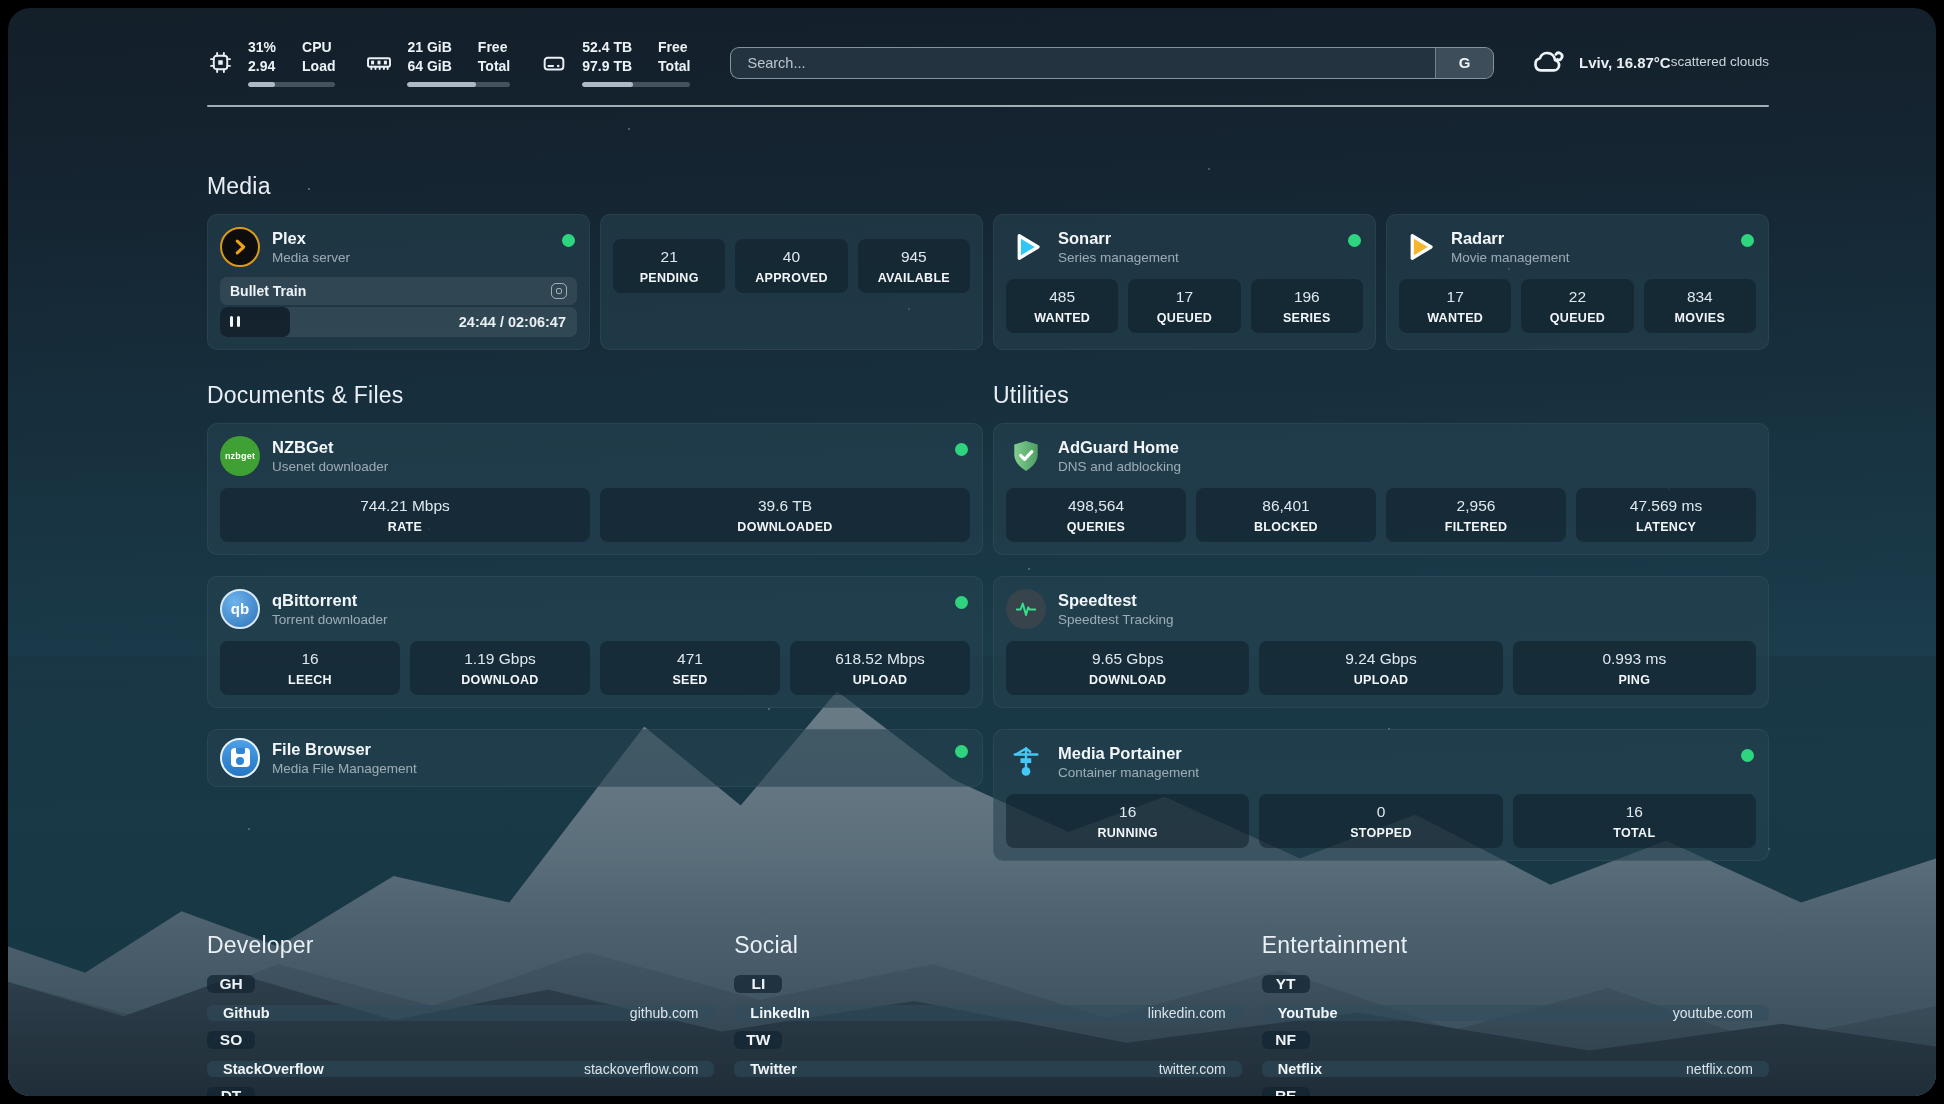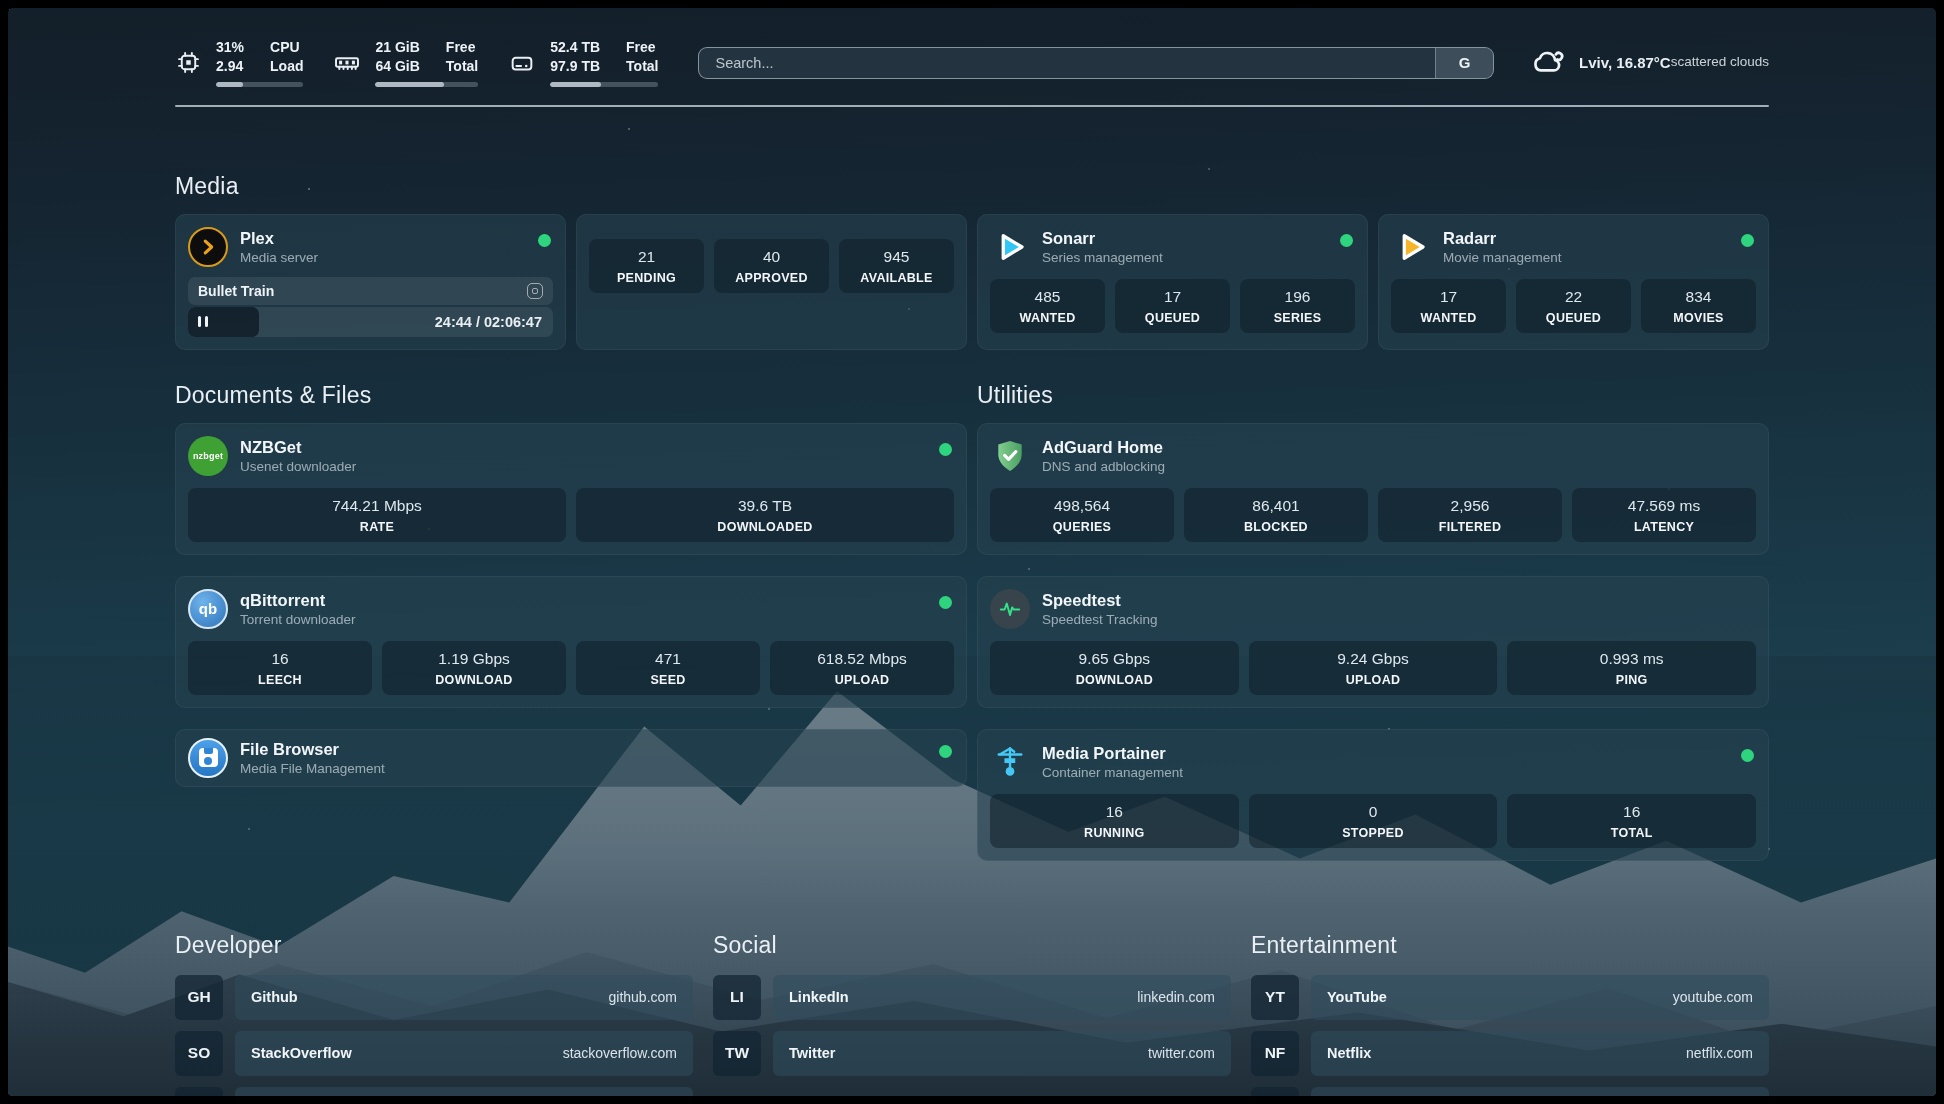--- a/index.html
+++ b/index.html
@@ -1,19 +1,19 @@
 <!DOCTYPE html>
 <html><head>
 <meta charset="utf-8">
 <style>
   * { margin:0; padding:0; box-sizing:border-box; }
   html,body { width:1944px; height:1104px; background:#000; overflow:hidden;
     font-family:"Liberation Sans","DejaVu Sans",sans-serif; color:#e8eef3; }
-  .screen { position:absolute; inset:8px; border-radius:5px; overflow:hidden;
-    background:linear-gradient(178deg,#131f29 0%,#152431 16%,#17303e 38%,#1a3a49 56%,#1d4150 70%,#1d4250 100%); }
+  .screen { position:absolute; inset:8px; border-radius:22px; overflow:hidden;
+    background:linear-gradient(178deg,#131f29 0%,#152431 16%,#17303e 38%,#1a3a49 56%,#1d4150 70%,#1d4250 100%);padding-left:32px; }
 
   
   .mtns { position:absolute; left:0; right:0; bottom:0; height:440px; pointer-events:none; }
   .ridge-a { position:absolute; left:0; right:0; bottom:0; height:100%;
     background:linear-gradient(180deg,#eef1f3 0%,#b9c4cd 26%,#7d8d9a 58%,#4d5d6a 100%);
     clip-path:polygon(0 100%,0 66%,4% 72%,9% 58%,14% 66%,20% 50%,26% 56%,33% 16%,38% 34%,43% 8%,49% 28%,55% 40%,60% 32%,67% 46%,73% 36%,80% 52%,86% 42%,93% 56%,100% 46%,100% 100%); }
   .ridge-b { position:absolute; left:0; right:0; bottom:0; height:300px;
     background:linear-gradient(180deg,#97a6b2 0%,#6d7d8a 45%,#3f4c58 100%);
     clip-path:polygon(0 100%,0 62%,7% 74%,14% 56%,22% 70%,30% 52%,39% 68%,48% 56%,57% 74%,66% 58%,75% 78%,83% 64%,91% 82%,100% 70%,100% 100%); }
   .ridge-c { position:absolute; left:0; right:0; bottom:0; height:190px;
@@ -110,21 +110,21 @@
 
   
   .two-col { margin-top:32px; display:grid; grid-template-columns:1fr 1fr; gap:0 10px; }
   .col .section-title { margin-bottom:14px; }
   .col .card { margin-bottom:21px; }
   .card.slim { padding:8px 12px; }
 
   
   .bookmarks { margin-top:50px; display:grid; grid-template-columns:repeat(3,1fr); gap:0 20px; }
   .bm-section .section-title { margin-bottom:16px; }
-  .bm-row { display:flex; gap:12px; height:45px; margin-bottom:11px; cursor:pointer; }
+  .bm-row { display:flex; gap:12px; height:45px; margin-bottom:11px; cursor:pointer;flex-direction:column; }
   .bm-badge { width:48px; flex-shrink:0; background:rgba(18,36,50,0.72); border-radius:6px;
     display:flex; align-items:center; justify-content:center; font-size:15.5px; font-weight:600; color:#eef3f7; }
   .bm-bar { flex:1; background:rgba(47,76,92,0.55); border-radius:6px; display:flex; align-items:center;
     justify-content:space-between; padding:0 16px; }
   .bm-name { font-size:14.5px; font-weight:600; color:#f0f5f8; }
   .bm-url { font-size:14px; color:rgba(233,241,247,0.92); }
 </style>
 </head>
 <body>
 

